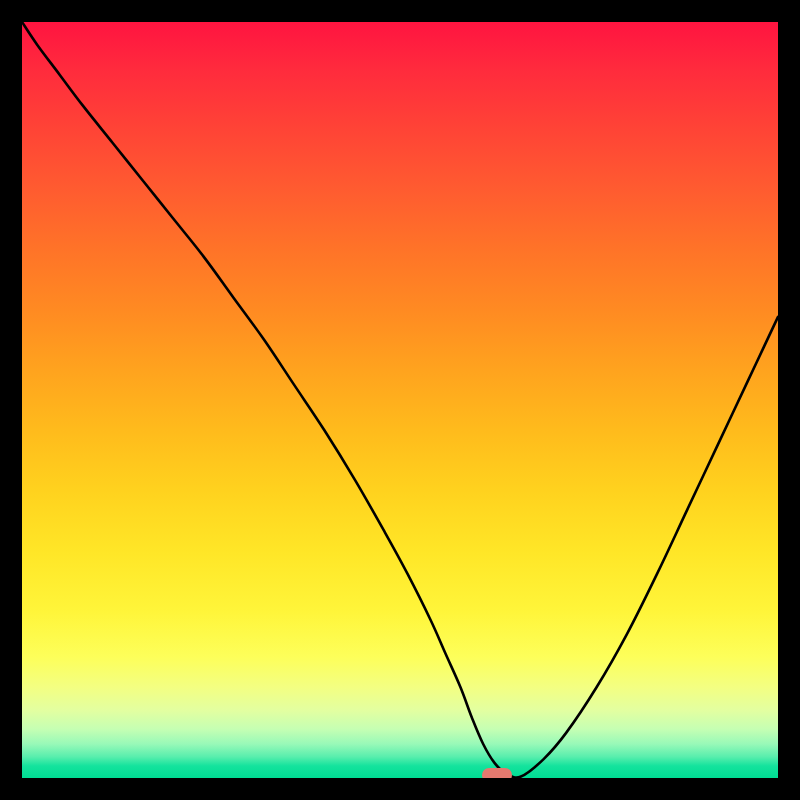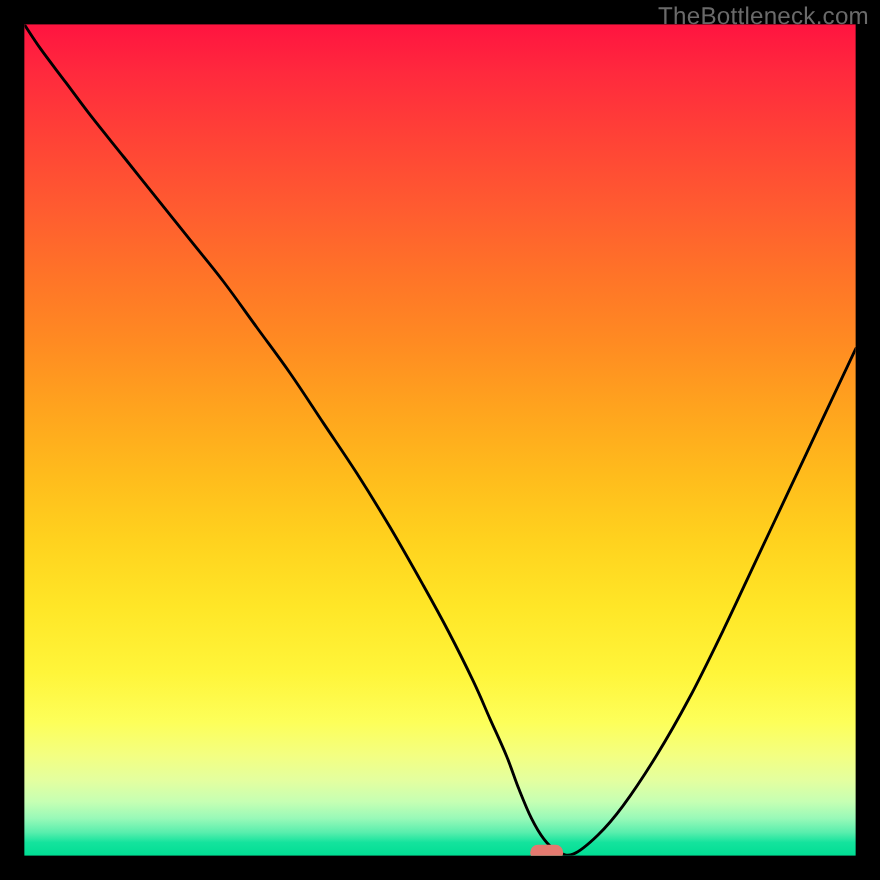--- a/index.html
+++ b/index.html
@@ -78,21 +78,20 @@
     border-radius: 7px;
     background: #e4796f;
     transform: translate(-50%, -50%);
     z-index: 3;
   }
 </style>
 </head>
 <body>
 
 <div class="frame">
-  <div class="watermark">TheBottleneck.com</div>
 
   <div class="plot">
     <div class="gradient"></div>
     <svg class="curve" viewBox="0 0 756 756" preserveAspectRatio="none">
       <path id="curve-path" d="M 0.00 0.00 C 2.72 4.08, 8.32 13.15, 15.12 22.68 C 21.92 32.21, 29.64 42.03, 37.80 52.92 C 45.96 63.81, 50.95 70.91, 60.48 83.16 C 70.01 95.41, 79.83 107.35, 90.72 120.96 C 101.61 134.57, 110.07 145.15, 120.96 158.76 C 131.85 172.37, 140.31 182.95, 151.20 196.56 C 162.09 210.17, 170.55 220.07, 181.44 234.36 C 192.33 248.65, 200.79 260.97, 211.68 275.94 C 222.57 290.91, 231.03 301.87, 241.92 317.52 C 252.81 333.17, 261.27 346.55, 272.16 362.88 C 283.05 379.21, 291.51 391.23, 302.40 408.24 C 313.29 425.25, 321.75 439.01, 332.64 457.38 C 343.53 475.75, 353.35 493.29, 362.88 510.30 C 372.41 527.31, 377.40 536.23, 385.56 551.88 C 393.72 567.53, 401.44 582.95, 408.24 597.24 C 415.04 611.53, 417.92 619.01, 423.36 631.26 C 428.80 643.51, 433.72 653.71, 438.48 665.28 C 443.24 676.85, 445.74 685.31, 449.82 695.52 C 453.90 705.73, 457.08 713.82, 461.16 721.98 C 465.24 730.14, 468.42 735.57, 472.50 740.88 C 476.58 746.19, 479.08 749.01, 483.84 751.46 C 488.60 753.91, 492.16 757.07, 498.96 754.49 C 505.76 751.90, 513.48 744.99, 521.64 737.10 C 529.80 729.21, 534.79 723.57, 544.32 710.64 C 553.85 697.71, 563.67 682.97, 574.56 665.28 C 585.45 647.59, 593.91 632.77, 604.80 612.36 C 615.69 591.95, 624.15 574.33, 635.04 551.88 C 645.93 529.43, 654.39 510.75, 665.28 487.62 C 676.17 464.49, 684.63 446.49, 695.52 423.36 C 706.41 400.23, 714.87 382.23, 725.76 359.10 C 736.65 335.97, 750.56 306.41, 756.00 294.84" fill="none" stroke="#000" stroke-width="2.6" stroke-linecap="round" stroke-linejoin="round"></path>
     </svg>
     <div class="marker" id="min-marker" style="left: 474.768px; top: 752.976px;"></div>
   </div>
 </div>
 

